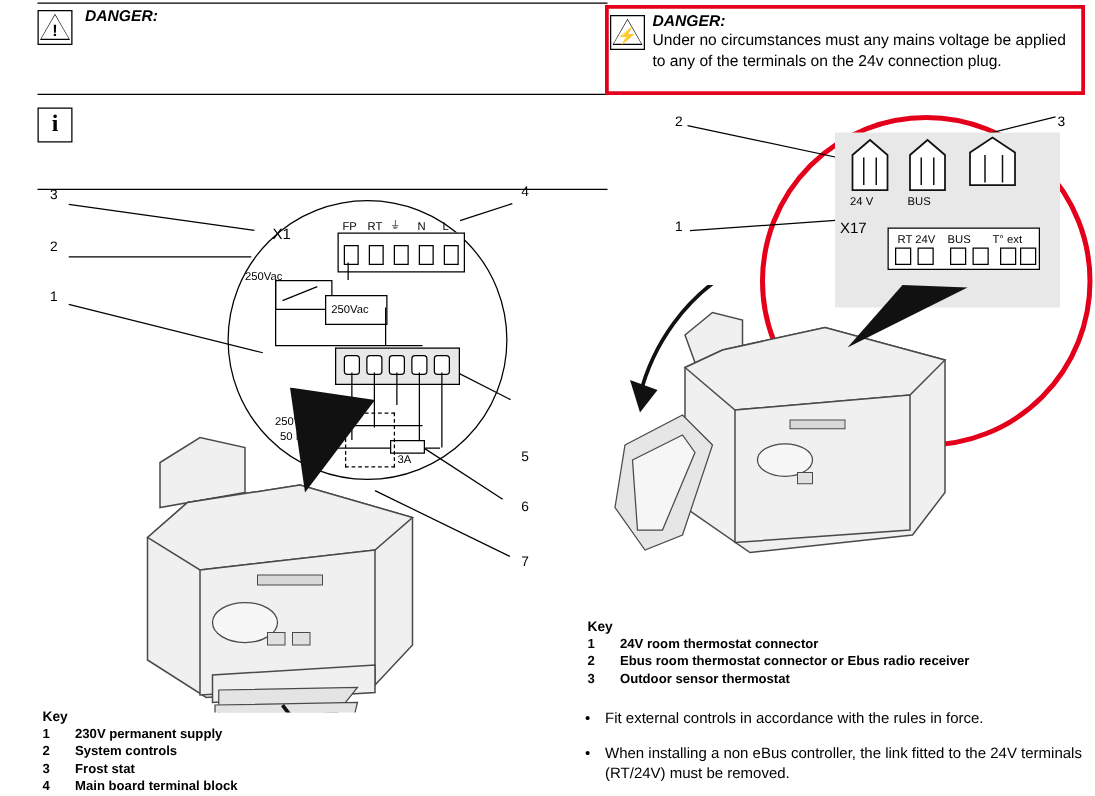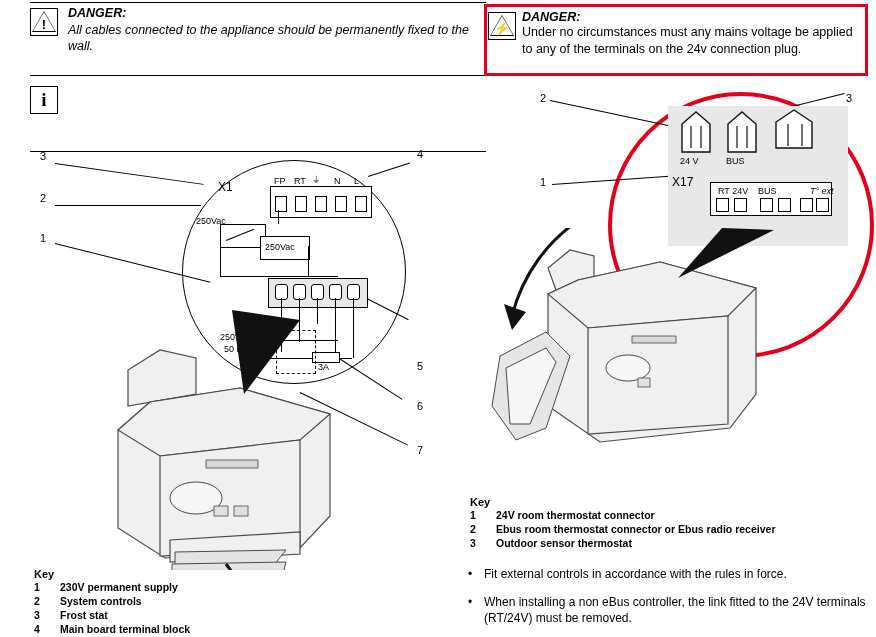--- a/index.html
+++ b/index.html
@@ -86,21 +86,20 @@
     <div class="notice" style="position:absolute;left:0;top:2px;width:442px;height:64px;">
       <div class="rule-top"></div>
       <div class="rule-bot"></div>
       <div class="icon-box">
         <div class="tri-out"></div>
         <div class="tri"></div>
         <div class="tri-glyph">!</div>
       </div>
       <div style="margin-left:24px;">
         <div class="ttl">DANGER:</div>
-        <div class="txt">All cables connected to the appliance should be permanently fixed to the wall.</div>
       </div>
     </div>
 
     <div class="notice" style="position:absolute;left:0;top:80px;width:442px;height:62px;">
       <div class="rule-bot"></div>
       <div class="icon-box">
         <div class="info-i">i</div>
       </div>
     </div>
 
@@ -259,21 +258,21 @@
           <line x1="130" y1="16" x2="130" y2="38"></line>
       </g>
     </svg>
     <div class="sm" style="left:220px;top:156px;">24 V</div>
     <div class="sm" style="left:266px;top:156px;">BUS</div>
 
     <div class="lbl" style="left:212px;top:176px;font-size:12px;">X17</div>
     <div class="whitefill" style="left:250px;top:182px;width:120px;height:32px;"></div>
     <div class="sm" style="left:258px;top:186px;">RT 24V</div>
     <div class="sm" style="left:298px;top:186px;">BUS</div>
-    <div class="sm" style="left:350px;top:186px;font-style:italic;">T° ext</div>
+    <div class="sm" style="left:334px;top:186px;">T° ext</div>
     <div class="whitefill" style="left:256px;top:198px;width:11px;height:12px;"></div>
     <div class="whitefill" style="left:274px;top:198px;width:11px;height:12px;"></div>
     <div class="whitefill" style="left:300px;top:198px;width:11px;height:12px;"></div>
     <div class="whitefill" style="left:318px;top:198px;width:11px;height:12px;"></div>
     <div class="whitefill" style="left:340px;top:198px;width:11px;height:12px;"></div>
     <div class="whitefill" style="left:356px;top:198px;width:11px;height:12px;"></div>
 
     <svg width="416" height="260" style="position:absolute;left:0;top:228px;">
       <g fill="#f0f0f0" stroke="#4a4a4a" stroke-width="1.2">
         <path d="M88 40 L110 22 L134 28 L134 58 L96 62 Z"></path>

